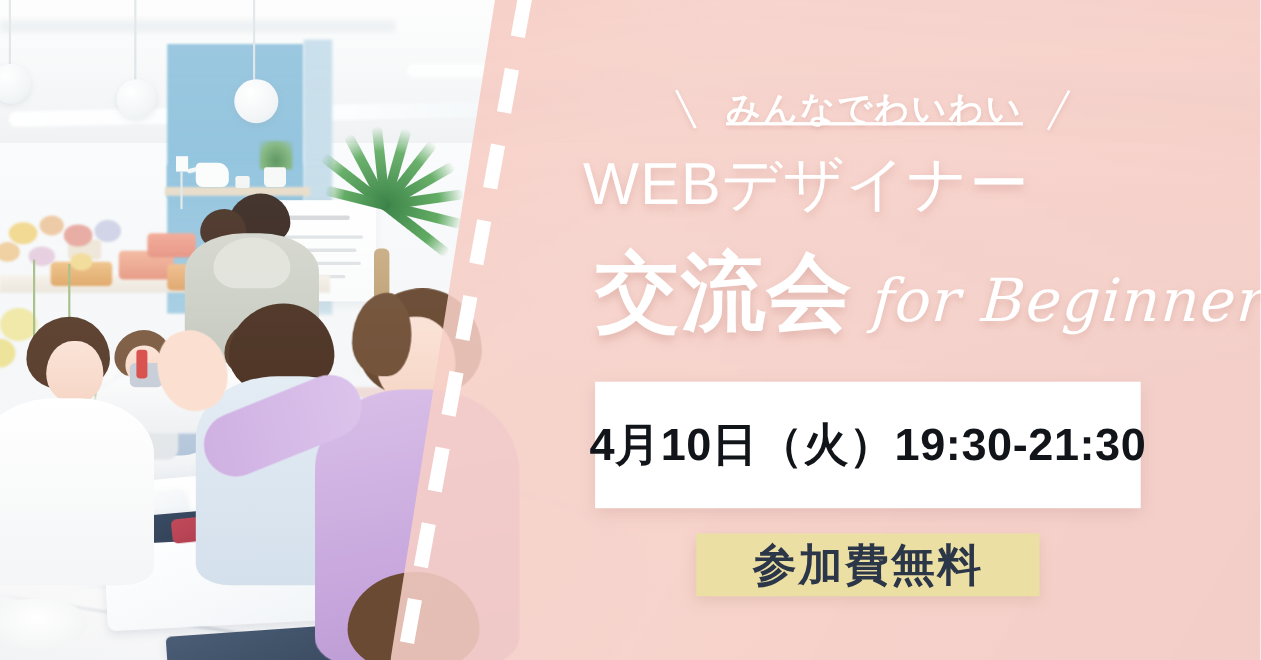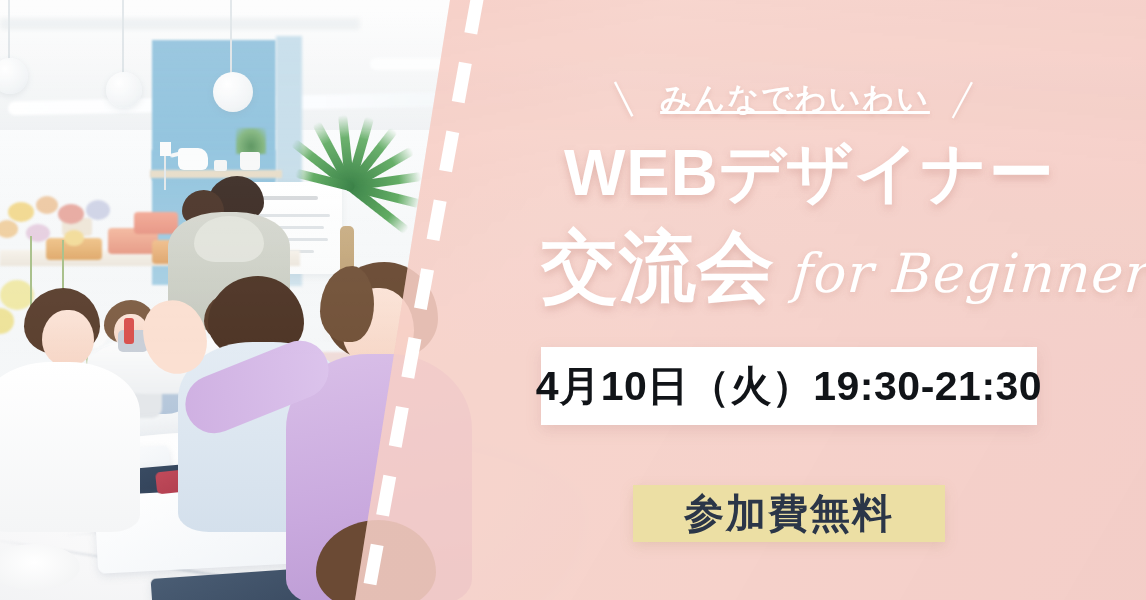--- a/index.html
+++ b/index.html
@@ -131,43 +131,43 @@
     display:flex;align-items:center;justify-content:center;gap:16px;
     color:#ffffff;font-size:31px;font-weight:700;letter-spacing:2px;
     text-shadow:0 2px 5px rgba(190,130,120,.28);
   }
   .slash{font-size:36px;font-weight:300;display:inline-block;line-height:1;}
   .slash.l{transform:rotate(14deg) translateY(-2px);}
   .slash.r{transform:rotate(-14deg) translateY(-2px);}
   .tag-text{font-weight:700;text-decoration:underline;}
 
   .title1{
-    position:absolute;left:564px;top:140px;
-    color:#fff;font-size:65px;font-weight:700;letter-spacing:1px;
+    position:absolute;left:530px;top:140px;
+    color:#fff;font-size:54px;font-weight:400;letter-spacing:1px;
     line-height:1;white-space:nowrap;
     text-shadow:0 4px 9px rgba(186,120,110,.34);
   }
   .title2row{
     position:absolute;left:541px;top:228px;
     display:flex;align-items:flex-end;gap:18px;white-space:nowrap;
   }
   .title2{
     color:#fff;font-size:77px;font-weight:700;letter-spacing:1px;line-height:1;
     text-shadow:0 4px 9px rgba(186,120,110,.34);
   }
   .subtitle{
     color:#fff;font-size:54px;line-height:1;
     font-family:"DejaVu Serif","Liberation Serif",serif;
     font-style:italic;font-weight:400;letter-spacing:1px;
     transform:translateY(-4px) skewX(-4deg);
     text-shadow:0 3px 7px rgba(186,120,110,.30);
   }
 
   .date-box{
-    position:absolute;left:541px;top:347px;width:496px;height:78px;
+    position:absolute;left:541px;top:347px;width:496px;height:115px;
     background:#ffffff;
     display:flex;align-items:center;justify-content:center;
     box-shadow:0 5px 14px rgba(175,125,118,.22);
   }
   .date-text{
     color:#111418;font-size:41px;font-weight:700;letter-spacing:.5px;white-space:nowrap;
   }
 
   .badge{
     position:absolute;left:633px;top:485px;width:312px;height:57px;

